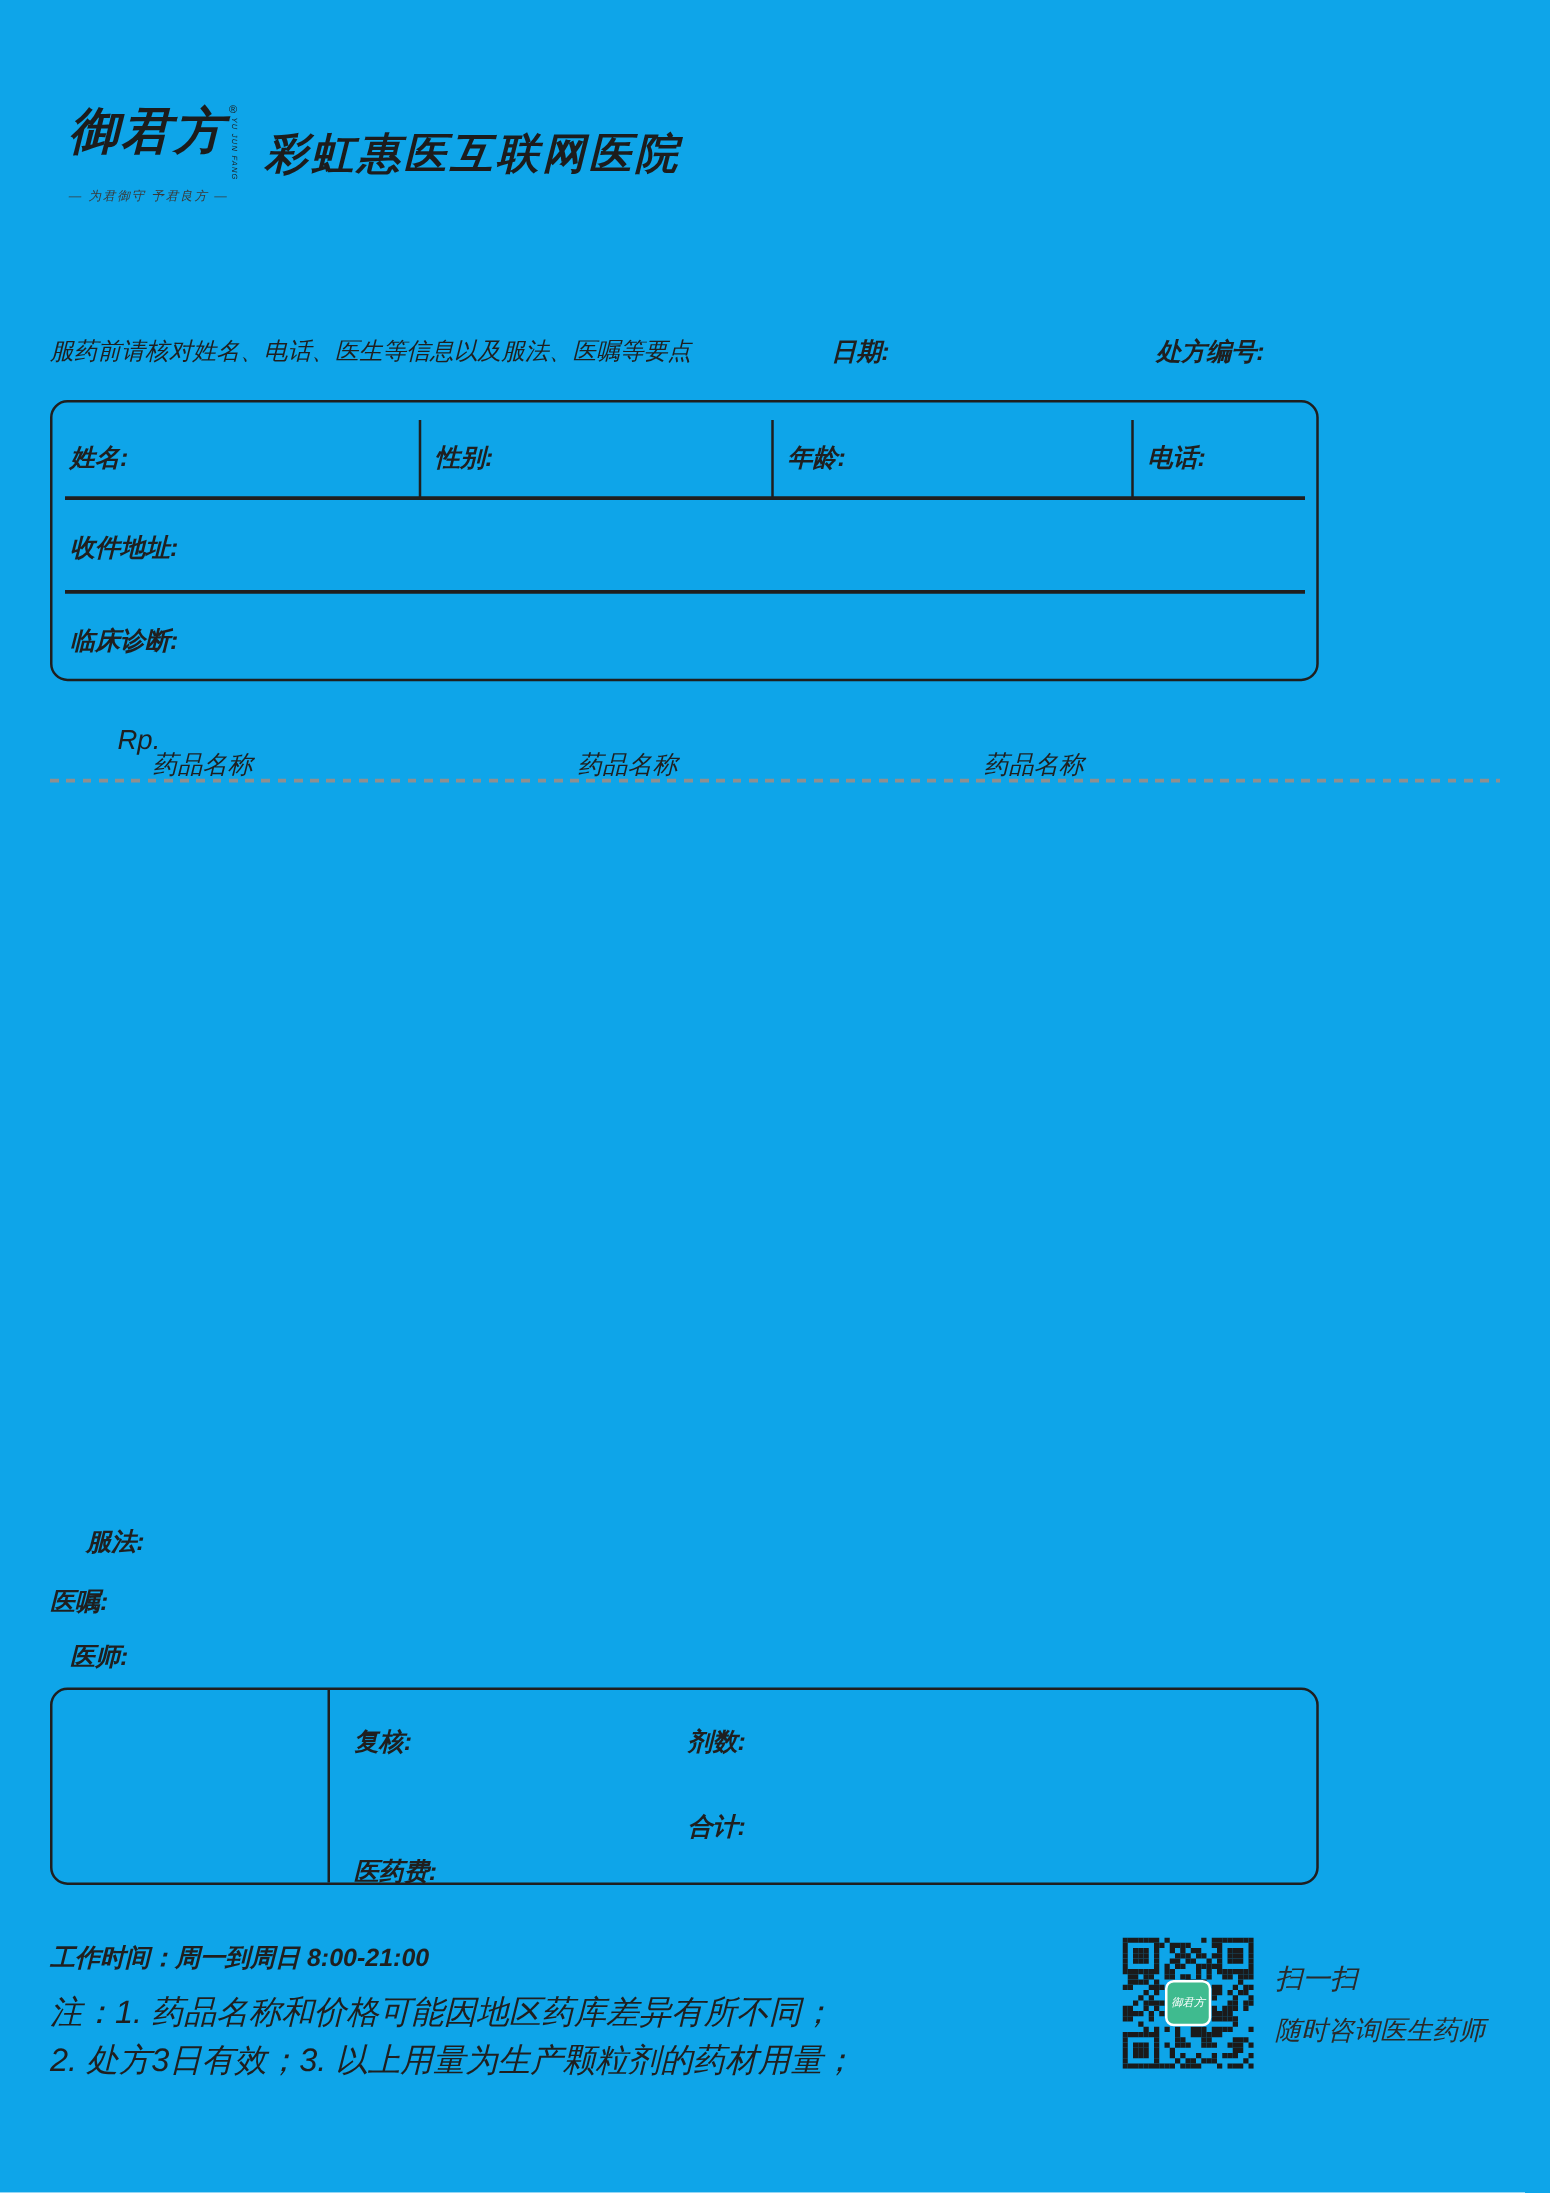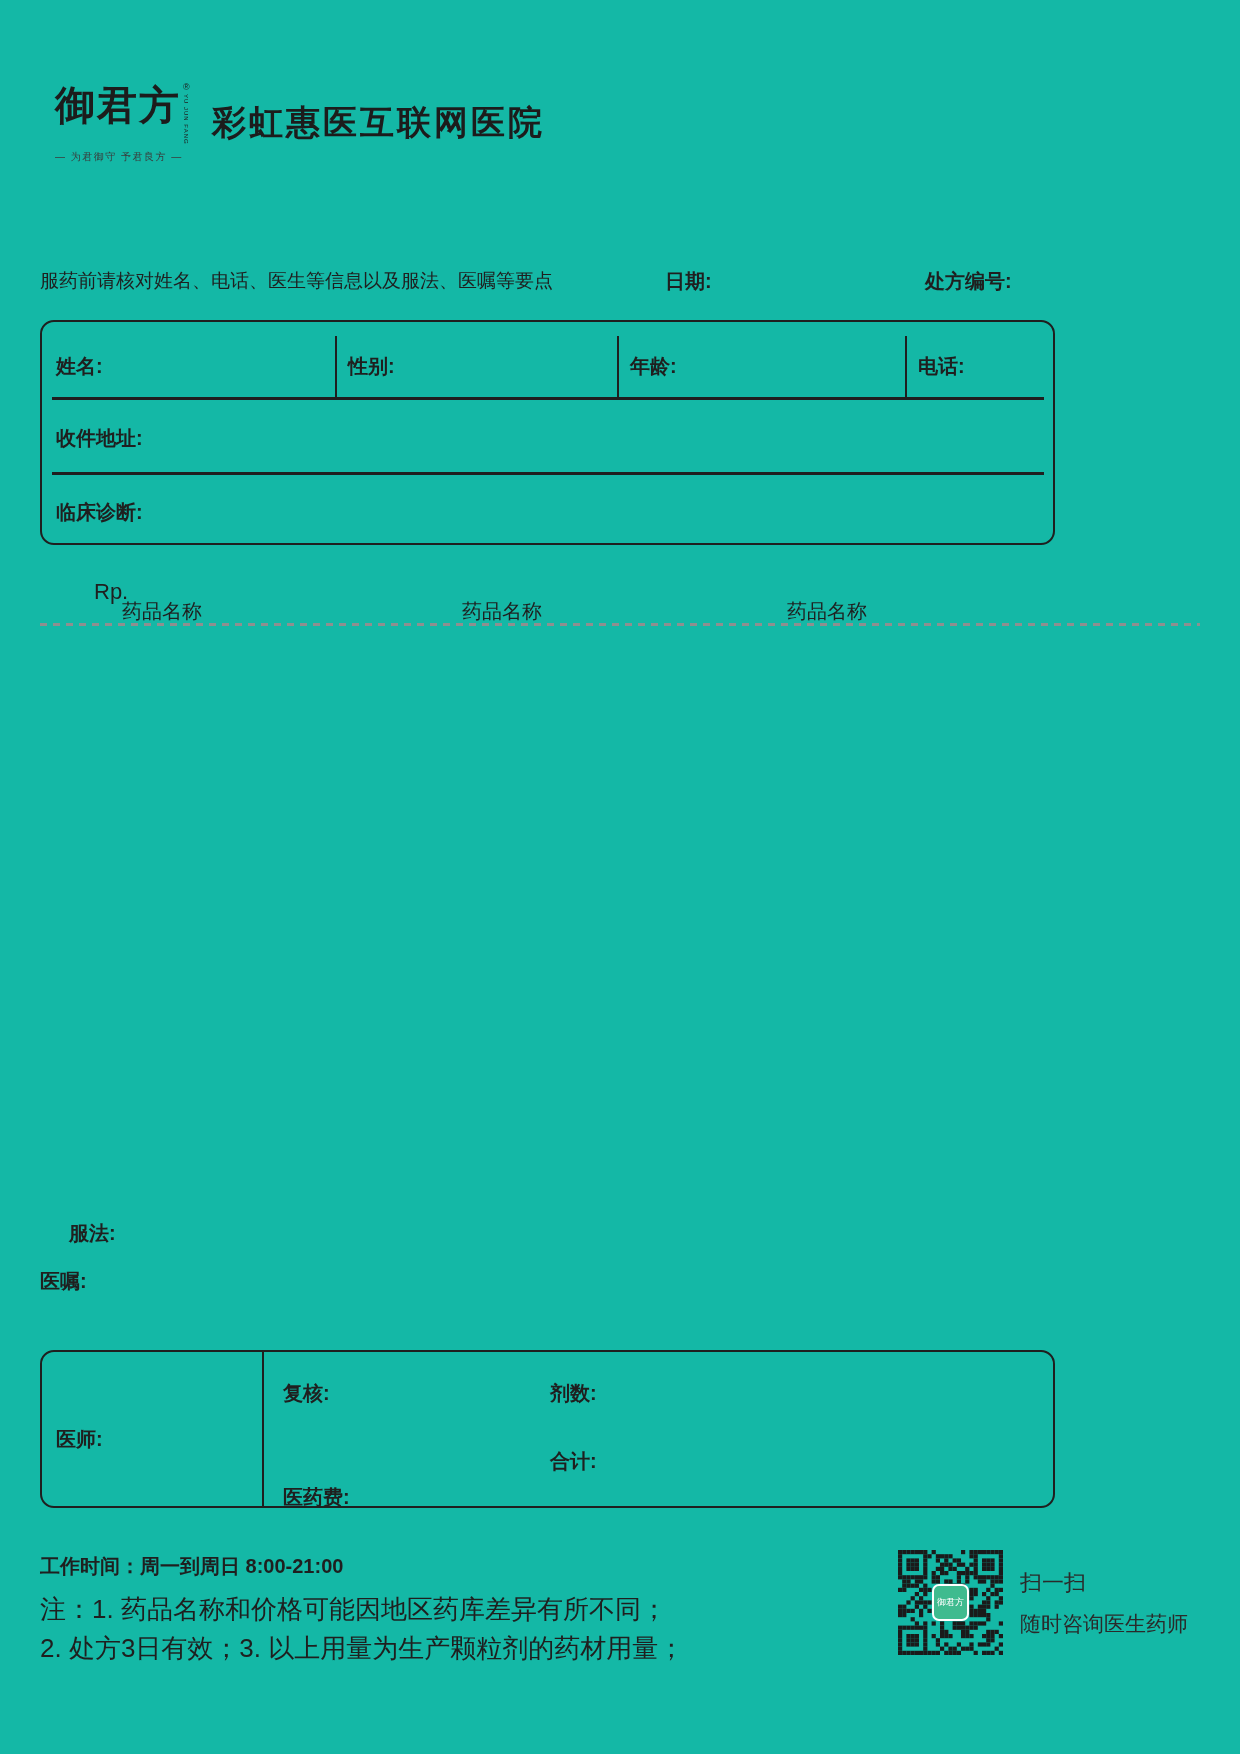--- a/index.html
+++ b/index.html
@@ -1,18 +1,18 @@
 <!DOCTYPE html>
 <html><head>
 <meta charset="utf-8">
 <style>
   html,body{margin:0;padding:0;background:#ffffff;}
   .page{
-    position:relative;width:1240px;height:1754px;background:#14b8a6;overflow:hidden;
-    font-family:"Liberation Sans","DejaVu Sans",sans-serif;color:#1f1f1f;
+    position:relative;width:1240px;height:1754px;background:#0ea5e9;overflow:hidden;
+    font-family:"Liberation Sans","DejaVu Sans",sans-serif;color:#1f1f1f;font-style:italic;
   }
   .abs{position:absolute;}
 
   
   .brand{left:55px;top:83px;width:150px;}
   .brand-row{display:flex;align-items:flex-start;}
   .brand-name{
     font-family:"DejaVu Serif","Liberation Serif",serif;
     font-weight:bold;font-size:40px;line-height:1.1;letter-spacing:2px;color:#1c1c1c;
   }
@@ -62,21 +62,21 @@
   
   .lbl-method{left:40px;top:1220px;margin-left:29px;}
   .lbl-advice{left:40px;top:1268px;}
 
   
   .sign-box{
     left:40px;top:1350px;width:1015px;height:158px;
     border:2.5px solid #1f1f1f;border-radius:14px;box-sizing:border-box;
   }
   .sign-vdiv{left:262px;top:1352px;height:154px;width:2px;background:#1f1f1f;}
-  .lbl-physician{left:56px;top:1426px;}
+  .lbl-physician{left:56px;top:1312px;}
   .lbl-review{left:283px;top:1380px;}
   .lbl-doses{left:550px;top:1380px;}
   .lbl-fee{left:283px;top:1448px;margin-top:36px;}
   .lbl-total{left:550px;top:1448px;}
 
   
   .hours{left:40px;top:1553px;font-size:20px;font-weight:600;color:#1f1f1f;white-space:nowrap;}
   .note{font-size:26px;color:#1f1f1f;white-space:nowrap;left:40px;}
   .note1{top:1592px;}
   .note2{top:1631px;}

